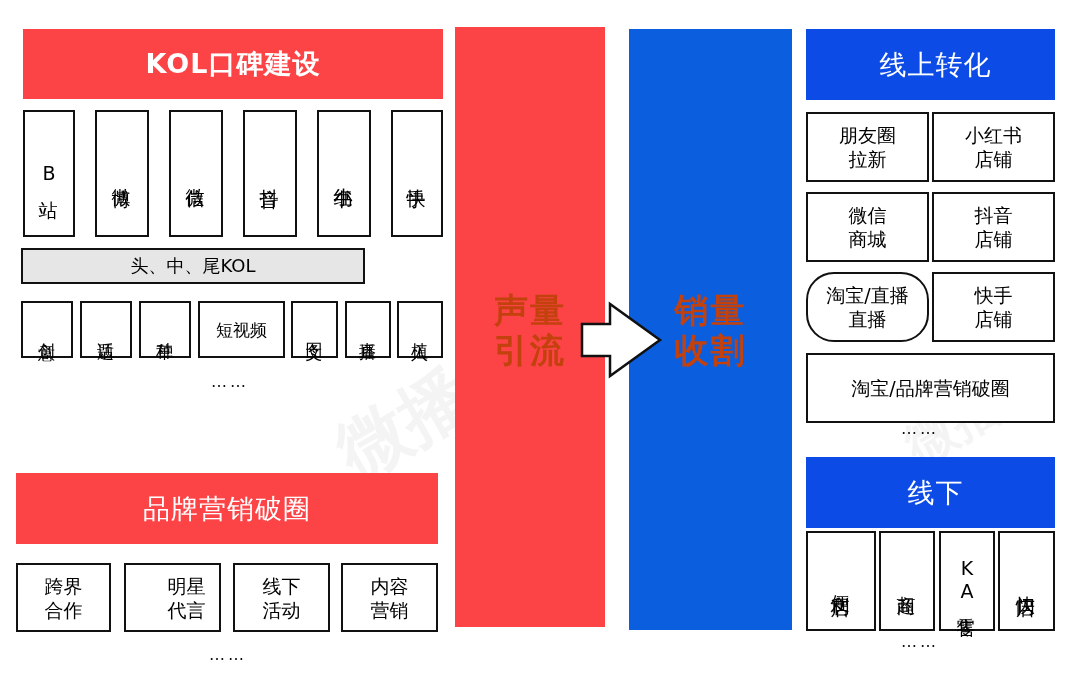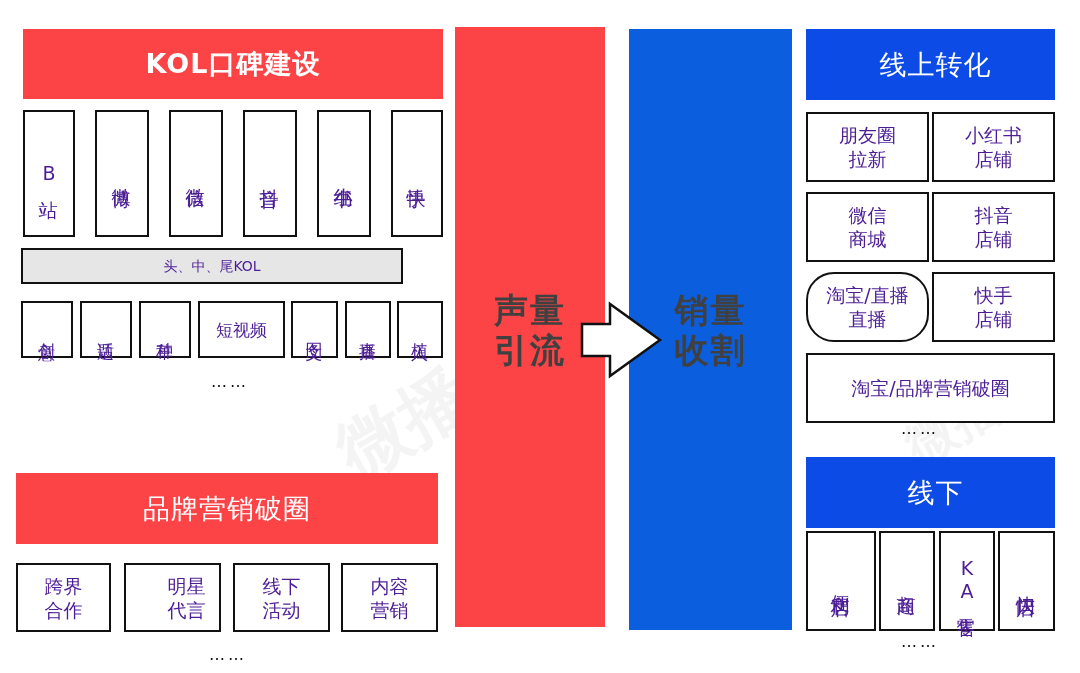--- a/index.html
+++ b/index.html
@@ -12,27 +12,27 @@
   .abs { position:absolute; box-sizing:border-box; }
   .hdr {
     display:flex; align-items:center; justify-content:center;
     color:#fff; font-size:27px; letter-spacing:1px;
   }
   .red { background:#fc4447; }
   .blue { background:#0c4be6;padding-left:10px; }
   .box {
     border:2.5px solid #111; background:#fff;
     display:flex; align-items:center; justify-content:center;
-    text-align:center; font-size:19px; line-height:24px; color:#4c1d95;
+    text-align:center; font-size:19px; line-height:24px; color:#000000;
   }
   .vtext { writing-mode:vertical-rl; text-orientation:upright; letter-spacing:1px; }
   .grey { background:#e6e6e6; }
   .dots { font-size:16px; letter-spacing:3px; color:#111; text-align:center; }
   .bigtxt {
-    color:#404040; font-size:34px; font-weight:bold; line-height:40px;
+    color:#c2410c; font-size:34px; font-weight:bold; line-height:40px;
     text-align:center; display:flex; align-items:center; justify-content:center;
     letter-spacing:2px;
   }
   .wm { color:#ececec; font-size:70px; font-weight:bold; transform:rotate(-30deg); opacity:0.55; }
 </style>
 </head>
 <body>
 
 <div class="abs wm" style="left:330px;top:360px;">微播易</div>
 <div class="abs wm" style="left:900px;top:380px;font-size:50px;">微播易</div>
@@ -43,21 +43,21 @@
 
 <div>
   <div class="abs box vtext" style="left:23px;top:110px;width:52px;height:127px;font-size:19px;">B站</div>
   <div class="abs box vtext" style="left:95px;top:110px;width:54px;height:127px;">微博</div>
   <div class="abs box vtext" style="left:169px;top:110px;width:54px;height:127px;">微信</div>
   <div class="abs box vtext" style="left:243px;top:110px;width:54px;height:127px;">抖音</div>
   <div class="abs box vtext" style="left:317px;top:110px;width:54px;height:127px;">小红书</div>
   <div class="abs box vtext" style="left:391px;top:110px;width:52px;height:127px;">快手</div>
 </div>
 
-<div class="abs box grey" style="left:21px;top:248px;width:382px;height:36px;font-size:14px;">头、中、尾KOL</div>
+<div class="abs box grey" style="left:21px;top:248px;width:344px;height:36px;font-size:18px;">头、中、尾KOL</div>
 
 <div>
   <div class="abs box vtext" style="left:21px;top:301px;width:52px;height:57px;font-size:17px;">创意</div>
   <div class="abs box vtext" style="left:80px;top:301px;width:52px;height:57px;font-size:17px;">话题</div>
   <div class="abs box vtext" style="left:139px;top:301px;width:52px;height:57px;font-size:17px;">种草</div>
   <div class="abs box" style="left:198px;top:301px;width:87px;height:57px;font-size:17px;">短视频</div>
   <div class="abs box vtext" style="left:291px;top:301px;width:47px;height:57px;font-size:17px;">图文</div>
   <div class="abs box vtext" style="left:345px;top:301px;width:46px;height:57px;font-size:17px;">直播</div>
   <div class="abs box vtext" style="left:397px;top:301px;width:46px;height:57px;font-size:17px;">植入</div>
 </div>

